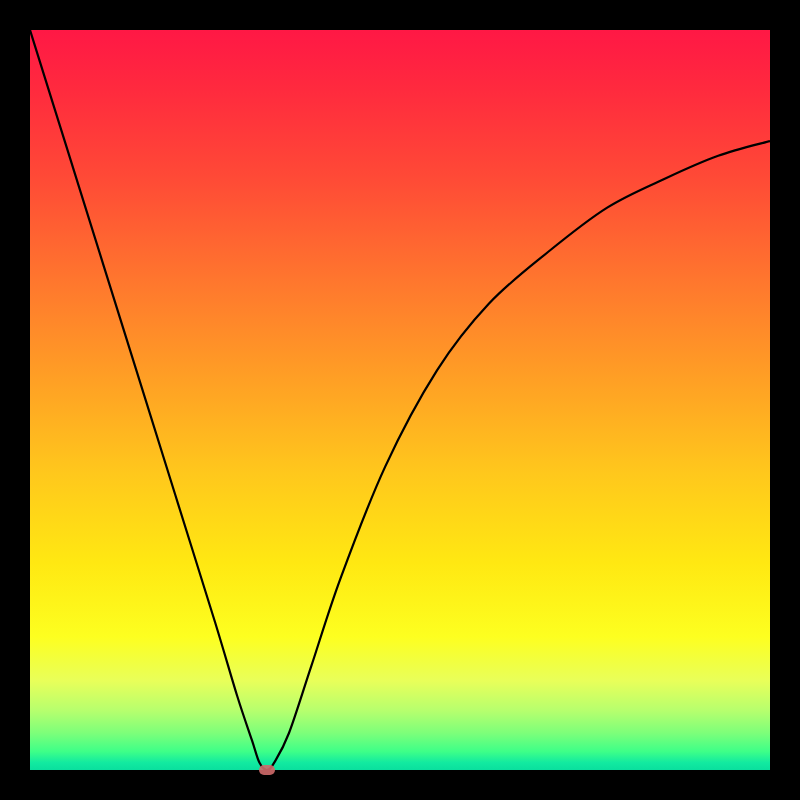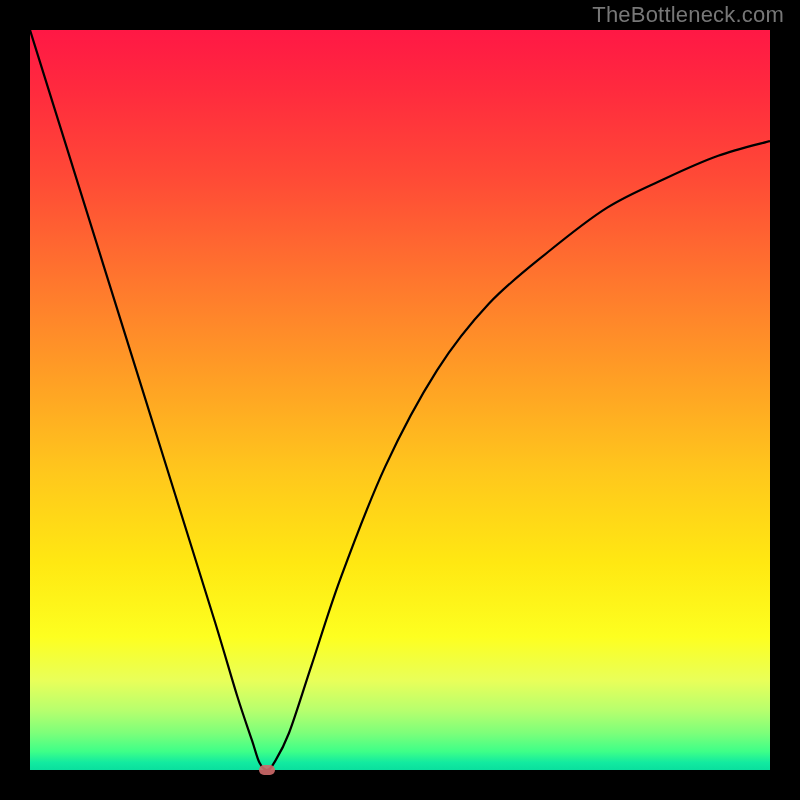--- a/index.html
+++ b/index.html
@@ -62,21 +62,20 @@
     border-radius: 5px;
     background: #cf6a6a;
     opacity: 0.9;
     transform: translate(-50%, -50%);
   }
 </style>
 </head>
 <body>
 
 <div class="frame">
-  <div class="watermark">TheBottleneck.com</div>
 
   <div class="plot">
     <svg class="curve" viewBox="0 0 740 740" preserveAspectRatio="none">
       <path id="curve-path" d="M 0,0 C 6.166666666666667,19.73333333333333 24.666666666666664,78.93333333333331 37,118.39999999999998 C 49.333333333333336,157.86666666666665 61.666666666666664,197.3333333333333 74,236.79999999999995 C 86.33333333333333,276.26666666666665 98.66666666666667,315.7333333333333 111,355.2 C 123.33333333333333,394.6666666666667 135.66666666666666,434.1333333333333 148,473.6 C 160.33333333333334,513.0666666666667 175.13333333333333,559.9333333333334 185,592 C 194.86666666666667,624.0666666666666 201.03333333333336,646.2666666666667 207.20000000000002,666 C 213.36666666666667,685.7333333333333 218.3,699.3 222,710.4 C 225.7,721.5 226.93333333333334,727.6666666666667 229.4,732.6 C 231.86666666666667,737.5333333333333 234.33333333333334,740 236.8,740 C 239.26666666666668,740 240.50000000000003,738.7666666666667 244.20000000000002,732.6 C 247.9,726.4333333333334 252.83333333333334,719.0333333333333 259,703 C 265.1666666666667,686.9666666666667 272.56666666666666,662.3 281.2,636.4 C 289.8333333333333,610.5 298.4666666666667,580.9 310.8,547.6 C 323.1333333333333,514.3000000000001 339.16666666666663,471.1333333333334 355.2,436.6 C 371.23333333333335,402.06666666666666 389.7333333333334,367.5333333333333 407.00000000000006,340.4 C 424.2666666666667,313.26666666666665 440.3,293.53333333333336 458.8,273.8 C 477.3,254.0666666666667 498.26666666666665,238.03333333333333 518,222 C 537.7333333333333,205.96666666666667 557.4666666666667,189.93333333333337 577.2,177.60000000000002 C 596.9333333333334,165.26666666666668 617.9,156.63333333333333 636.4,148 C 654.9,139.36666666666667 670.9333333333334,131.96666666666673 688.2,125.80000000000007 C 705.4666666666667,119.6333333333334 731.3666666666667,113.46666666666668 740,111" fill="none" stroke="#000" stroke-width="2.2"></path>
     </svg>
     <div id="min-marker" class="marker" style="left: 236.8px; top: 740px; background: rgb(207, 106, 106);"></div>
   </div>
 </div>
 
 </body></html>

